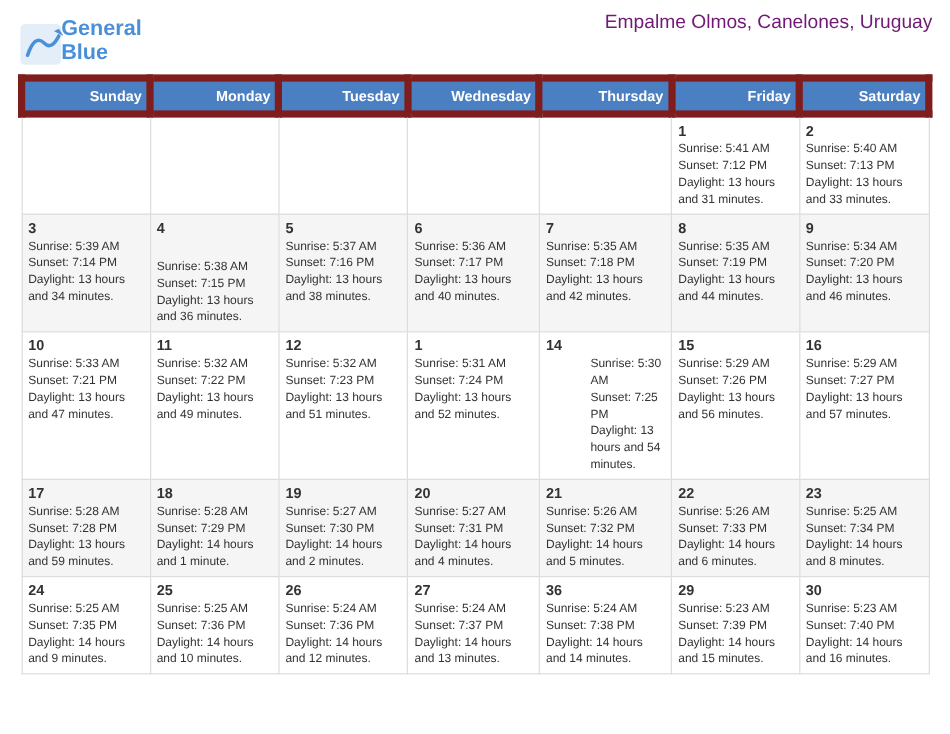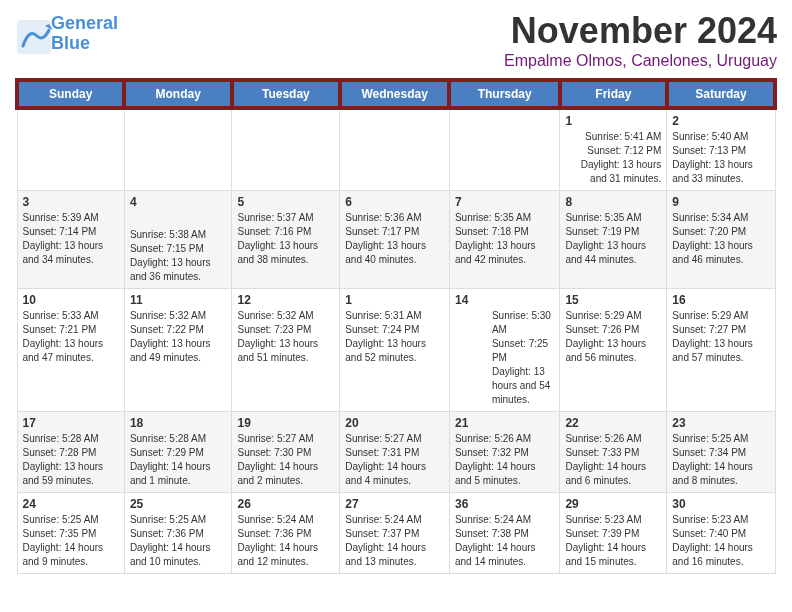--- a/index.html
+++ b/index.html
@@ -52,22 +52,22 @@
       width: 100%;
       border-collapse: collapse;
       border: 1px solid #ccc;
     }
     .calendar-table th {
       background-color: #4a7fc1;
       color: #fff;
       font-size: 12px;
       font-weight: bold;
       padding: 5px 4px;
-      text-align: center;
-      border: 4px solid #7f1d1d;
+      text-align: right;
+      border: 6px solid #7f1d1d;
     }
     .calendar-table td {
       vertical-align: top;
       border: 1px solid #ddd;
       padding: 4px 5px;
       width: 113px;
       min-height: 80px;
       font-size: 10px;
       color: #333;
       background: #fff;
@@ -100,21 +100,20 @@
         <path d="M8 28 Q14 10 22 18 Q28 24 34 12" stroke="#4a90d9" stroke-width="3" fill="none" stroke-linecap="round"></path>
         <polygon points="30,8 38,12 34,6" fill="#4a90d9"></polygon>
       </svg>
     </div>
     <div class="logo-text">
       <div><span>General</span></div>
       <div><span style="color:#4a90d9;">Blue</span></div>
     </div>
   </div>
   <div class="title-area">
-    <div class="month-title">November 2024</div>
     <div class="location-title">Empalme Olmos, Canelones, Uruguay</div>
   </div>
 </div>
 
 <table class="calendar-table">
   <thead>
     <tr id="dow-header">
     <th>Sunday</th>
         <th>Monday</th>
         <th>Tuesday</th>
@@ -126,21 +125,21 @@
   </thead>
   <tbody id="calendar-body">
   <tr>
         <td class="empty-cell"></td>
         <td class="empty-cell"></td>
         <td class="empty-cell"></td>
         <td class="empty-cell"></td>
         <td class="empty-cell"></td>
         <td>
           <span class="day-num">1</span>
-          <div class="day-info" style="white-space: pre-line; text-align: right;">Sunrise: 5:41 AM
+          <div class="day-info" style="white-space: pre-line;">Sunrise: 5:41 AM
 Sunset: 7:12 PM
 Daylight: 13 hours and 31 minutes.</div>
         </td>
         <td>
           <span class="day-num">2</span>
           <div class="day-info" style="white-space: pre-line;">Sunrise: 5:40 AM
 Sunset: 7:13 PM
 Daylight: 13 hours and 33 minutes.</div>
         </td>
       </tr>

